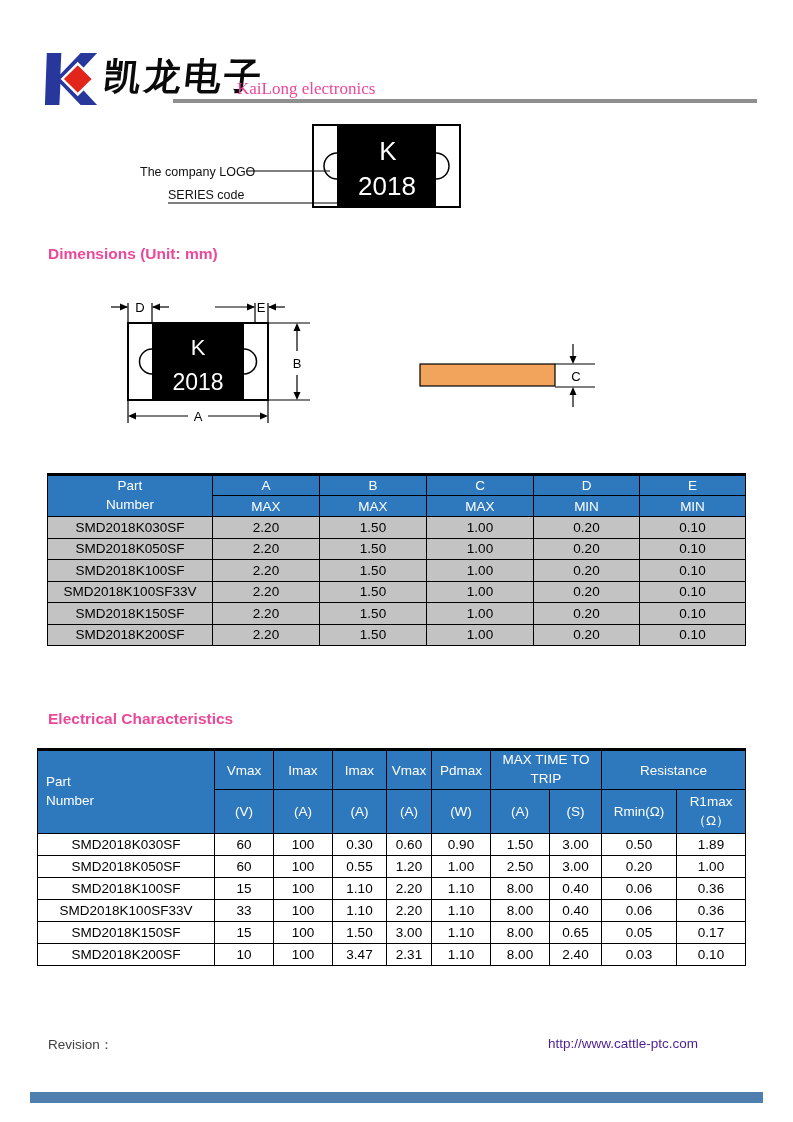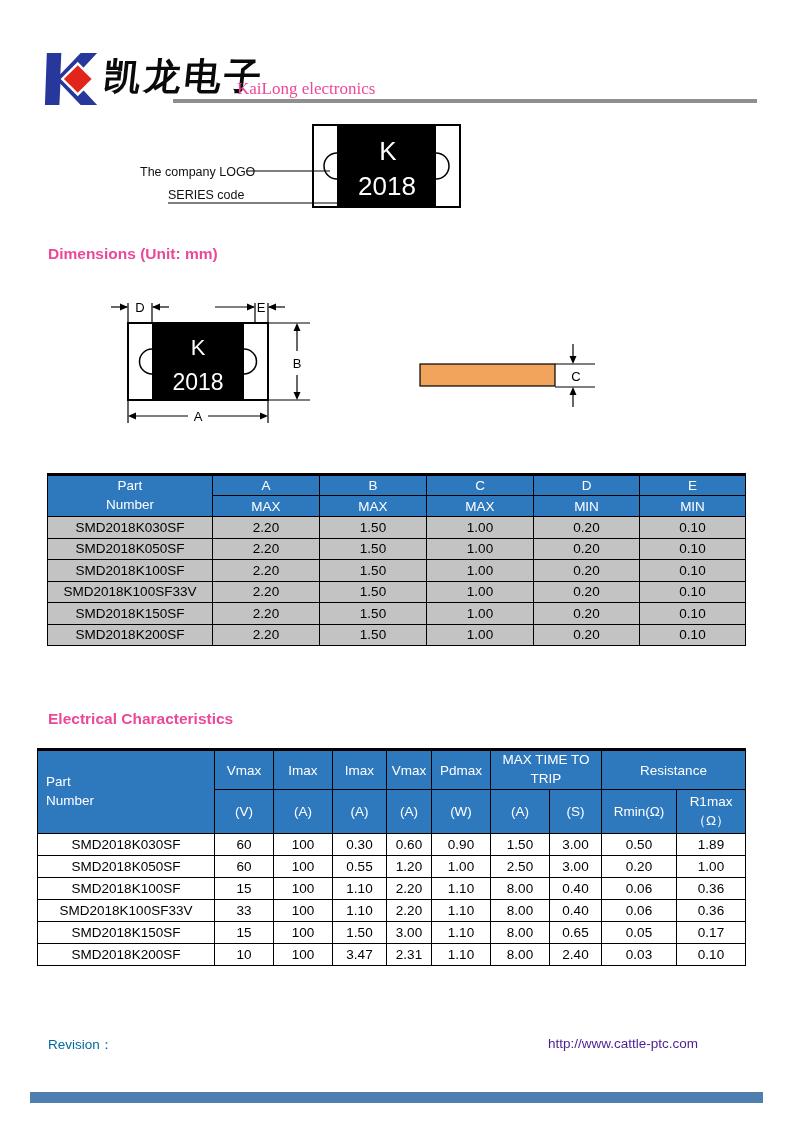--- a/index.html
+++ b/index.html
@@ -50,21 +50,21 @@
 
   .elec-table { left:37px; top:748px; width:708px; font-size:13.5px; }
   .elec-table th { background:#2E78BE; color:#fff; font-weight:normal; }
   .elec-table thead tr.r1 th { height:40px; }
   .elec-table thead tr.r2 th { height:44px; }
   .elec-table td { height:22px; background:#fff; }
   .part-th { text-align:left; padding-left:8px; }
   .two-line span { display:block; line-height:1.4; }
 
   
-  .revision { position:absolute; left:48px; top:1036px; font-size:13.5px; color:#0369a1; }
+  .revision { position:absolute; left:48px; top:1036px; font-size:13.5px; color:#404040; }
   .website  { position:absolute; left:548px; top:1036px; font-size:13.5px; color:#4c1d95; }
   .bottom-bar { position:absolute; left:30px; top:1092px; width:733px; height:11px; background:#4F7FAE; }
 </style>
 </head>
 <body>
 
 <div class="page">
 
   <svg class="logo-svg" viewBox="0 0 60 60">
     <path d="M5,3 L20,3 L19,25 L40,3 L57,3 L32,30 L57,57 L40,57 L19,35 L18,57 L3,57 Z" fill="#27379B"></path>

